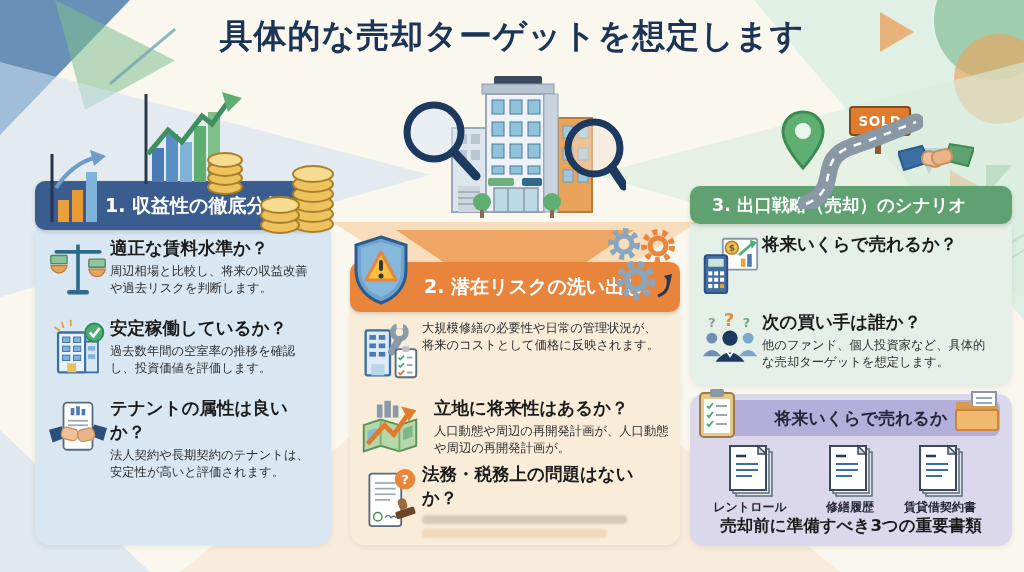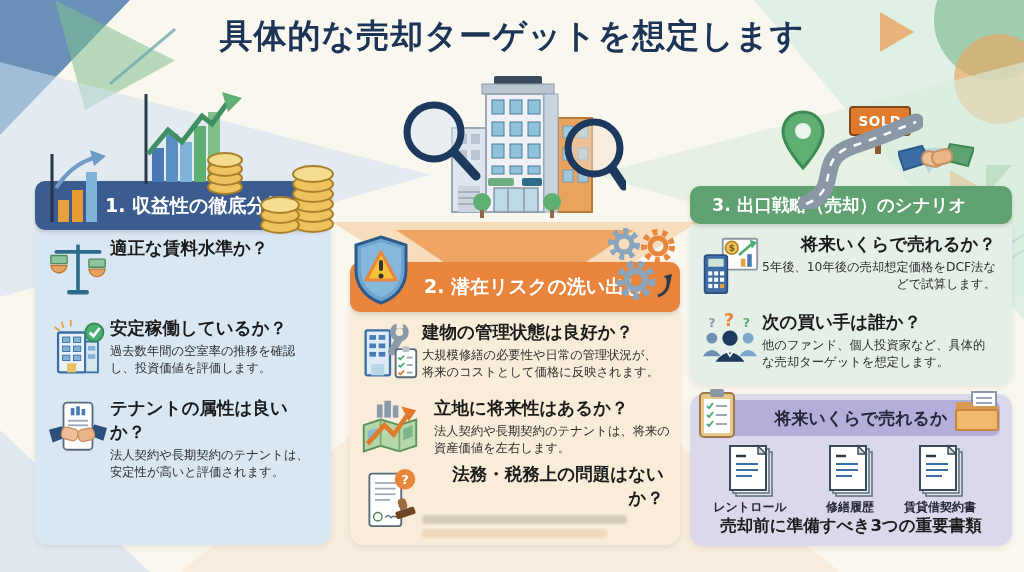--- a/index.html
+++ b/index.html
@@ -240,20 +240,21 @@
         <rect x="20" y="56" width="24" height="5" rx="2" fill="#2e6b8a"></rect>
         <rect x="6" y="12" width="52" height="4" rx="2" fill="#2e6b8a"></rect>
         <rect x="2" y="18" width="18" height="9" rx="1" fill="#8fc49f" stroke="#4a8a5a" stroke-width="1.5"></rect>
         <path d="M2,29 C4,40 18,40 20,29 Z" fill="#e8a35c" stroke="#b97a3a" stroke-width="1.5"></path>
         <rect x="44" y="22" width="18" height="9" rx="1" fill="#8fc49f" stroke="#4a8a5a" stroke-width="1.5"></rect>
         <path d="M44,33 C46,44 60,44 62,33 Z" fill="#e8a35c" stroke="#b97a3a" stroke-width="1.5"></path>
       </svg>
     </div>
     <div class="item-text" style="width:206px;">
       <div class="item-heading">適正な賃料水準か？</div>
+      <div class="item-body">周辺相場と比較し、将来の収益改善や過去リスクを判断します。</div>
     </div>
   </div>
 
   <div class="item" style="left:48px;top:316px;width:272px;">
     <div class="item-icon">
       <svg width="58" height="62" viewBox="0 0 64 64">
         <line x1="6" y1="10" x2="12" y2="14" stroke="#e8a13c" stroke-width="2"></line>
         <line x1="14" y1="4" x2="16" y2="11" stroke="#e8a13c" stroke-width="2"></line>
         <line x1="24" y1="2" x2="24" y2="9" stroke="#e8a13c" stroke-width="2"></line>
         <rect x="10" y="16" width="30" height="44" rx="2" fill="#eaf3fa" stroke="#3a6ea5" stroke-width="2.5"></rect>
@@ -320,21 +321,20 @@
         <rect x="45" y="27" width="8" height="6" rx="2" fill="#b9c4cc"></rect>
         <path d="M41,39 L43,41 L47,37" stroke="#4caf72" stroke-width="2" fill="none"></path>
         <path d="M41,47 L43,49 L47,45" stroke="#4caf72" stroke-width="2" fill="none"></path>
         <path d="M41,55 L43,57 L47,53" stroke="#e07b2e" stroke-width="2" fill="none"></path>
         <line x1="50" y1="39" x2="56" y2="39" stroke="#9aa7b5" stroke-width="2"></line>
         <line x1="50" y1="47" x2="56" y2="47" stroke="#9aa7b5" stroke-width="2"></line>
         <line x1="50" y1="55" x2="56" y2="55" stroke="#9aa7b5" stroke-width="2"></line>
       </svg>
     </div>
     <div class="item-text" style="width:242px;">
-      <div class="item-heading">建物の管理状態は良好か？</div>
       <div class="item-body">大規模修繕の必要性や日常の管理状況が、将来のコストとして価格に反映されます。</div>
     </div>
   </div>
 
   <div class="item" style="left:360px;top:396px;width:312px;">
     <div class="item-icon">
       <svg width="60" height="62" viewBox="0 0 64 64">
         <rect x="18" y="8" width="6" height="14" fill="#8a9aa8"></rect>
         <rect x="26" y="4" width="7" height="18" fill="#8a9aa8"></rect>
         <rect x="35" y="9" width="6" height="13" fill="#8a9aa8"></rect>
@@ -342,21 +342,21 @@
         <line x1="22" y1="24" x2="22" y2="52" stroke="#7fae73" stroke-width="2"></line>
         <line x1="42" y1="30" x2="42" y2="58" stroke="#7fae73" stroke-width="2"></line>
         <polygon points="8,36 18,33 18,44 8,48" fill="#7fb3d9" opacity=".8"></polygon>
         <polygon points="46,34 56,30 56,42 46,46" fill="#6fae7e" opacity=".8"></polygon>
         <path d="M8,50 L26,30 L36,40 L50,20" stroke="#e07b2e" stroke-width="5" fill="none"></path>
         <polygon points="44,10 60,14 52,26" fill="#e07b2e"></polygon>
       </svg>
     </div>
     <div class="item-text" style="width:242px;margin-left:12px;">
       <div class="item-heading">立地に将来性はあるか？</div>
-      <div class="item-body">法人契約や長期契約のテナントは、将来の資産価値を左右します。</div>
+      <div class="item-body">人口動態や周辺の再開発計画が、人口動態や周辺の再開発計画が。</div>
     </div>
   </div>
 
   <div class="item" style="left:360px;top:462px;width:312px;">
     <div class="item-icon">
       <svg width="60" height="72" viewBox="0 0 64 72">
         <rect x="10" y="10" width="34" height="56" rx="3" fill="#ffffff" stroke="#5a6b7a" stroke-width="2"></rect>
         <line x1="16" y1="20" x2="38" y2="20" stroke="#9aa7b5" stroke-width="1.8"></line>
         <line x1="16" y1="26" x2="38" y2="26" stroke="#9aa7b5" stroke-width="1.8"></line>
         <line x1="16" y1="32" x2="38" y2="32" stroke="#9aa7b5" stroke-width="1.8"></line>
@@ -364,21 +364,21 @@
         <circle cx="19" cy="56" r="4.5" fill="none" stroke="#4a8a5a" stroke-width="1.5"></circle>
         <path d="M27,57 Q30,52 33,57 Q36,54 39,57" stroke="#5a6b7a" stroke-width="1.5" fill="none"></path>
         <g transform="rotate(-18 48 52)">
           <rect x="44" y="36" width="9" height="12" rx="4" fill="#9a6a3d"></rect>
           <rect x="38" y="48" width="21" height="8" rx="2" fill="#6b4526"></rect>
         </g>
         <circle cx="48" cy="16" r="11" fill="#e8863c"></circle>
         <text x="48" y="21" text-anchor="middle" font-size="14" font-weight="bold" fill="#ffffff">?</text>
       </svg>
     </div>
-    <div class="item-text" style="width:242px;text-align:right;">
+    <div class="item-text" style="width:242px;">
       <div class="item-heading">法務・税務上の問題はないか？</div>
       <div class="item-body"></div>
       <div class="redacted-line r1"></div>
       <div class="redacted-line r2"></div>
     </div>
   </div>
 
   <div class="item" style="left:700px;top:232px;width:304px;">
     <div class="item-icon">
       <svg width="58" height="66" viewBox="0 0 64 66">
@@ -397,23 +397,22 @@
             <rect x="21" y="40" width="4.5" height="4.5"></rect>
           <rect x="8" y="47" width="4.5" height="4.5"></rect>
             <rect x="14.5" y="47" width="4.5" height="4.5"></rect>
             <rect x="21" y="47" width="4.5" height="4.5"></rect>
           <rect x="8" y="54" width="4.5" height="4.5"></rect>
             <rect x="14.5" y="54" width="4.5" height="4.5"></rect>
         </g>
         <rect x="21" y="54" width="4.5" height="4.5" fill="#e8a13c"></rect>
       </svg>
     </div>
-    <div class="item-text" style="width:234px;text-align:right;">
+    <div class="item-text" style="width:234px;">
       <div class="item-heading">将来いくらで売れるか？</div>
-      <div class="item-body">5年後、10年後の売却想定価格をDCF法などで試算します。</div>
     </div>
   </div>
 
   <div class="item" style="left:700px;top:310px;width:304px;">
     <div class="item-icon">
       <svg width="58" height="58" viewBox="0 0 64 58">
         <text x="12" y="16" text-anchor="middle" font-size="14" font-weight="bold" fill="#8a9aa8">?</text>
         <text x="31" y="15" text-anchor="middle" font-size="20" font-weight="bold" fill="#e8873c">?</text>
         <text x="50" y="16" text-anchor="middle" font-size="14" font-weight="bold" fill="#5fae72">?</text>
         <circle cx="12" cy="28" r="6" fill="#6e8fb3"></circle>

